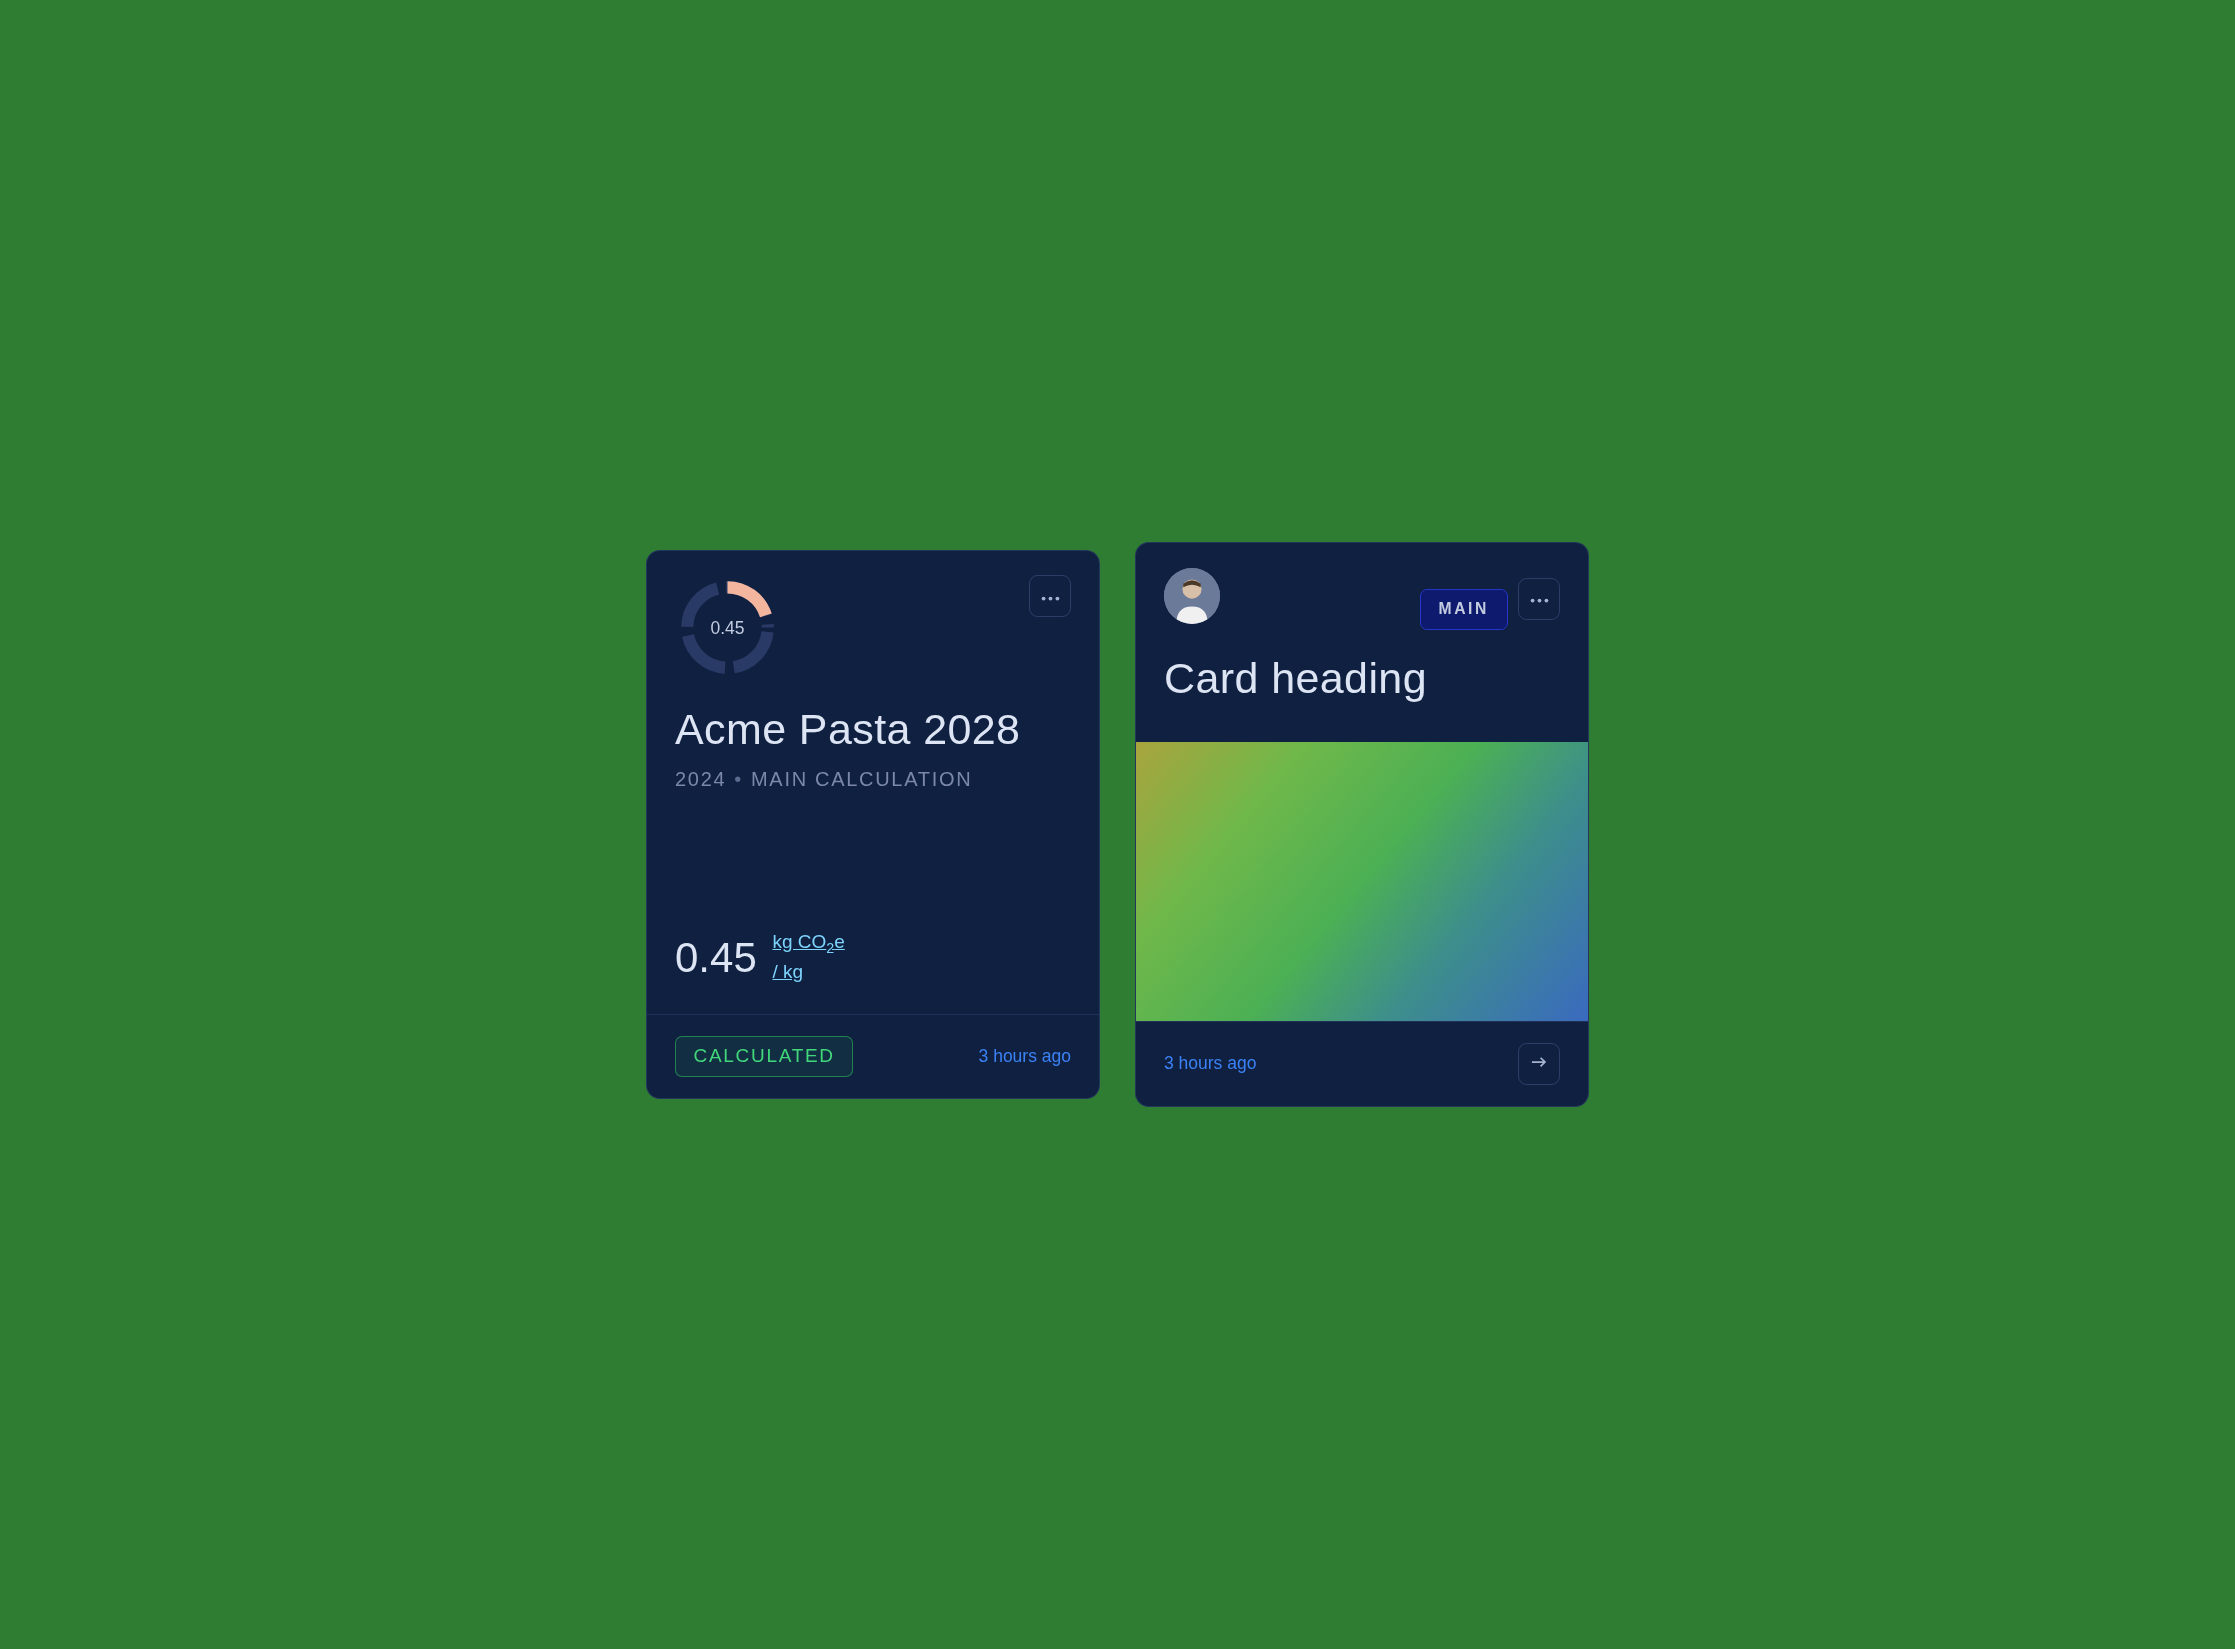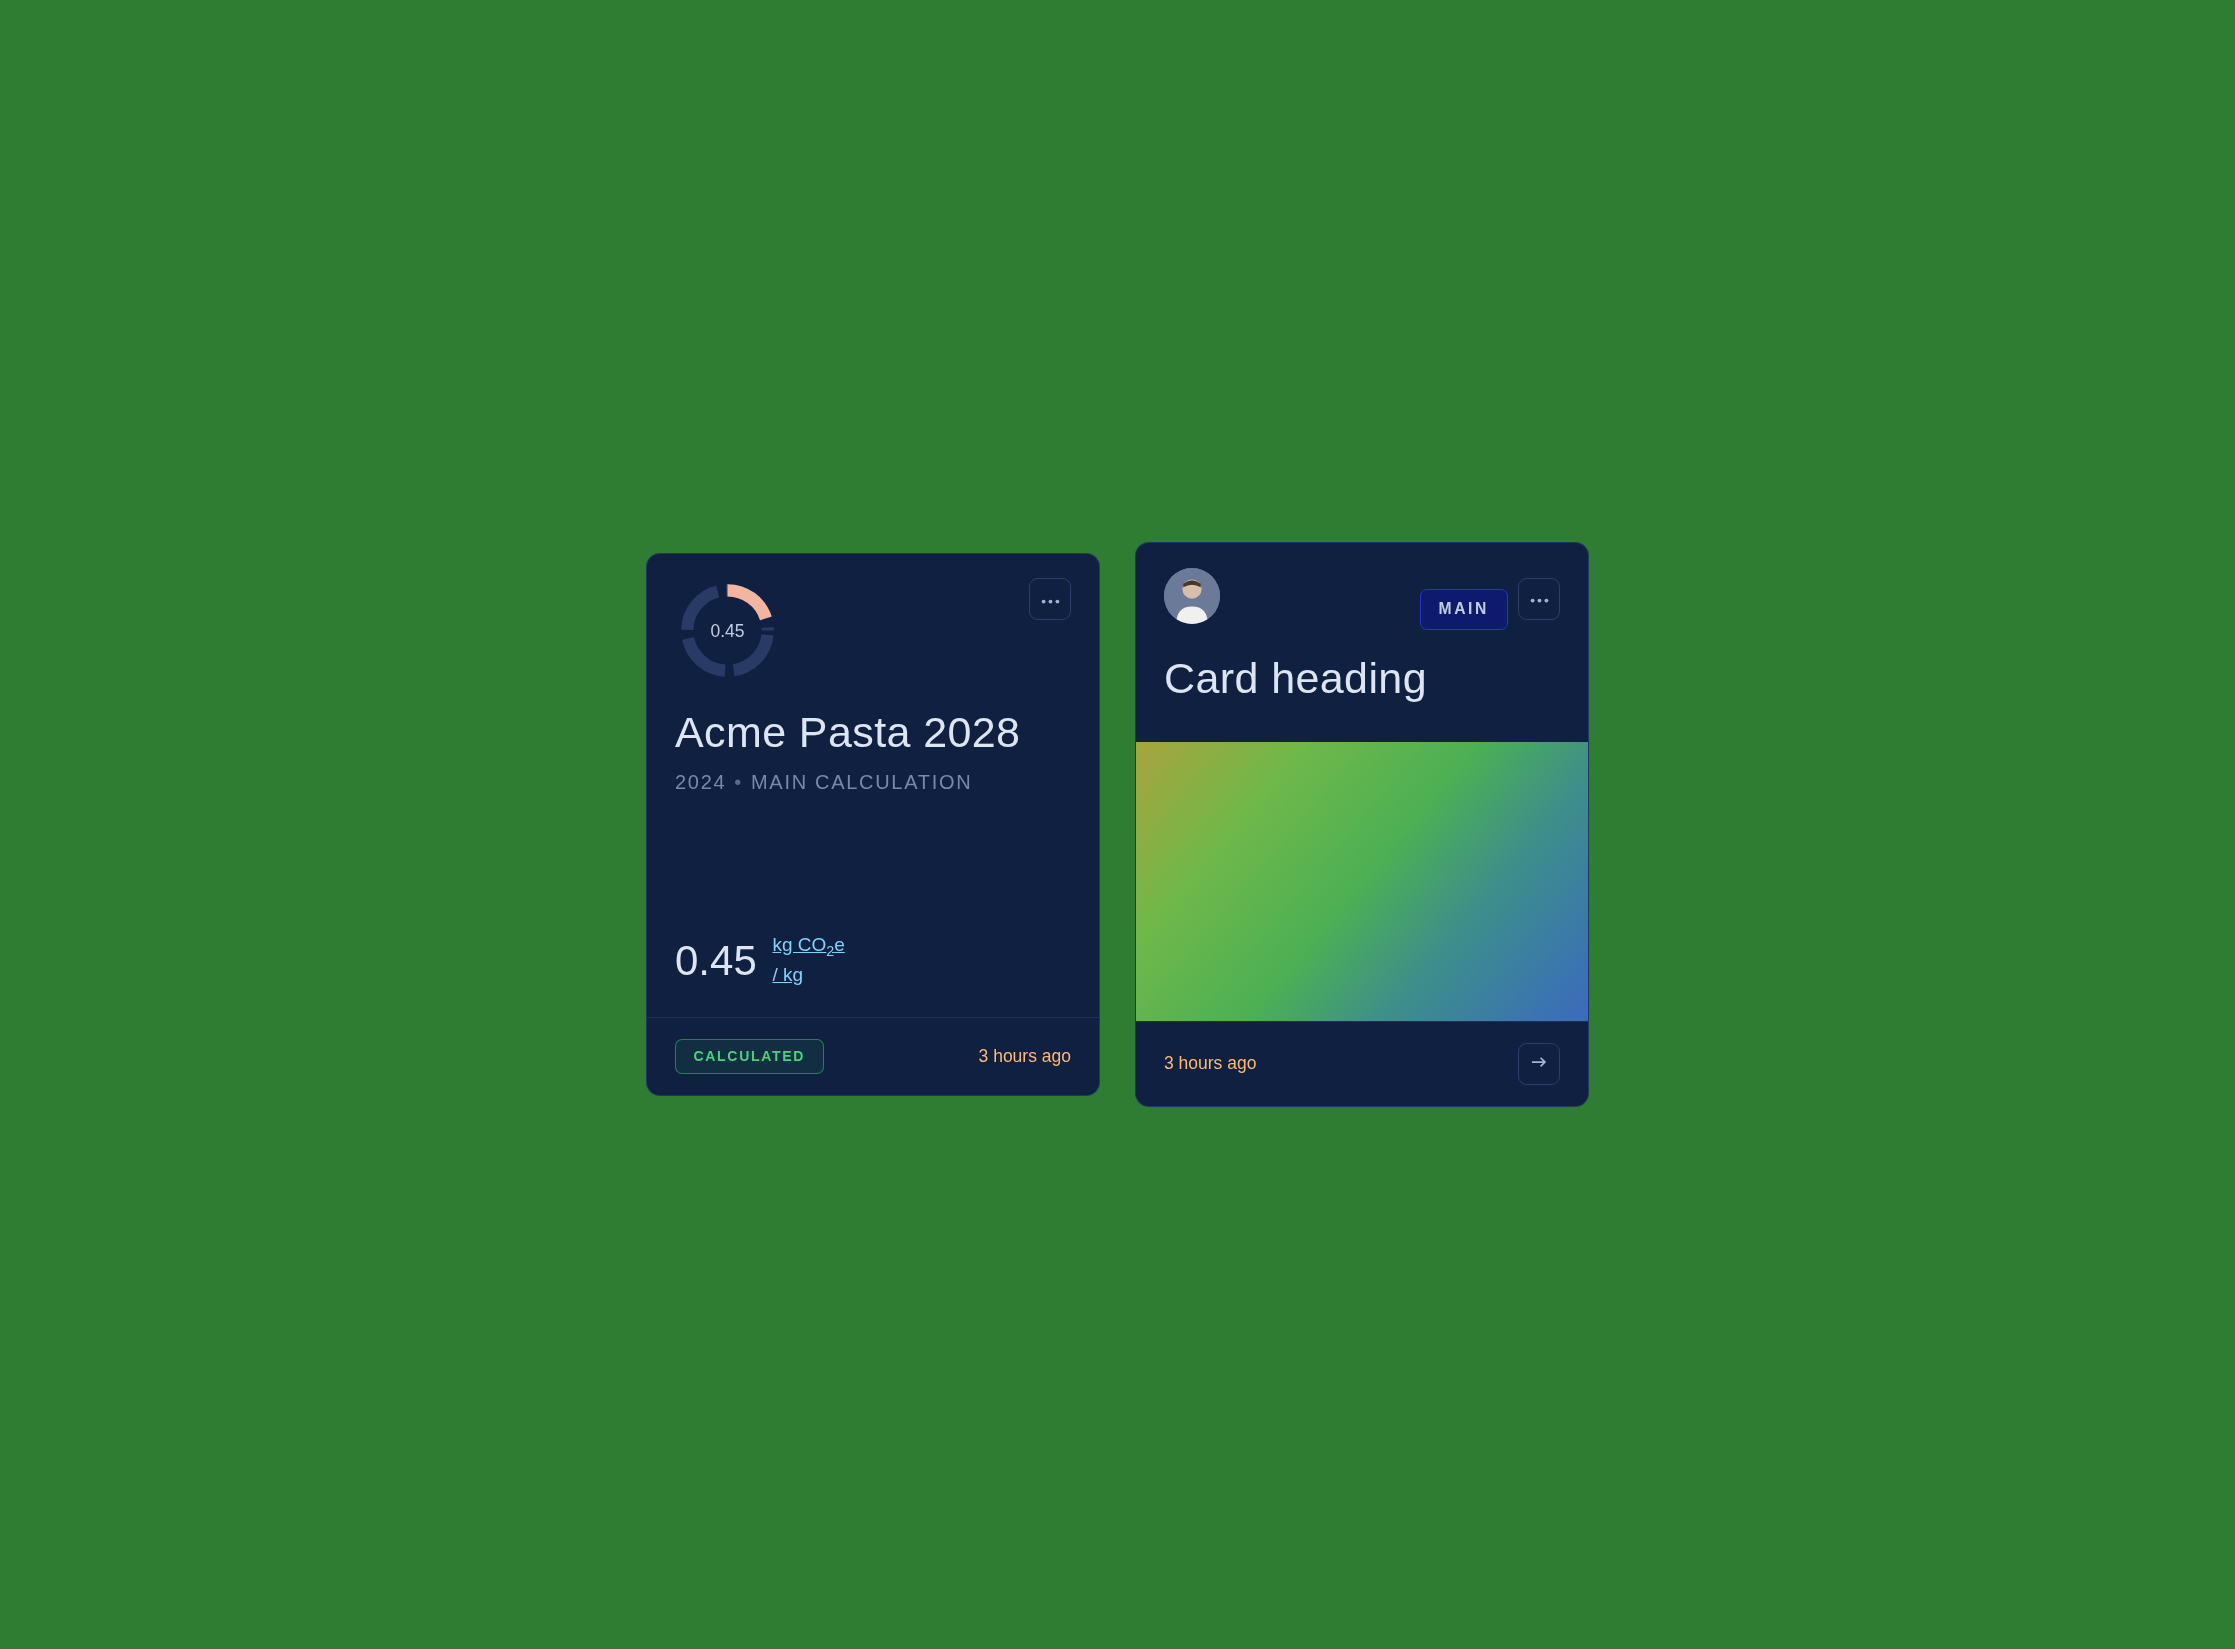--- a/index.html
+++ b/index.html
@@ -100,26 +100,26 @@
       display: flex;
       justify-content: space-between;
       align-items: center;
     }
     .status-pill {
       border: 0.9px solid rgba(52, 211, 100, 0.5);
       background: rgba(52, 211, 100, 0.08);
       color: #42d77a;
       padding: 8.7px 17.5px;
       border-radius: 7px;
-      font-size: 14px;
+      font-size: 19px;
       letter-spacing: 1.7px;
-      font-weight: 700;
+      font-weight: 400;
     }
     .timestamp {
-      color: #fdba74;
+      color: #3b82f6;
       font-size: 17.5px;
     }
     .avatar {
       width: 56px;
       height: 56px;
       border-radius: 50%;
       overflow: hidden;
       background: #6b7a99;
     }
     .tag-badge {

